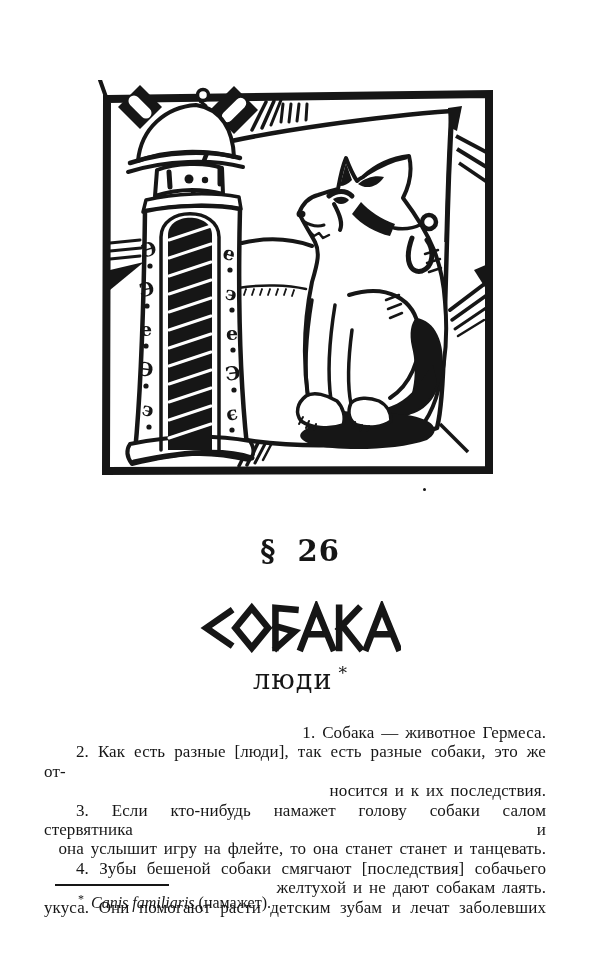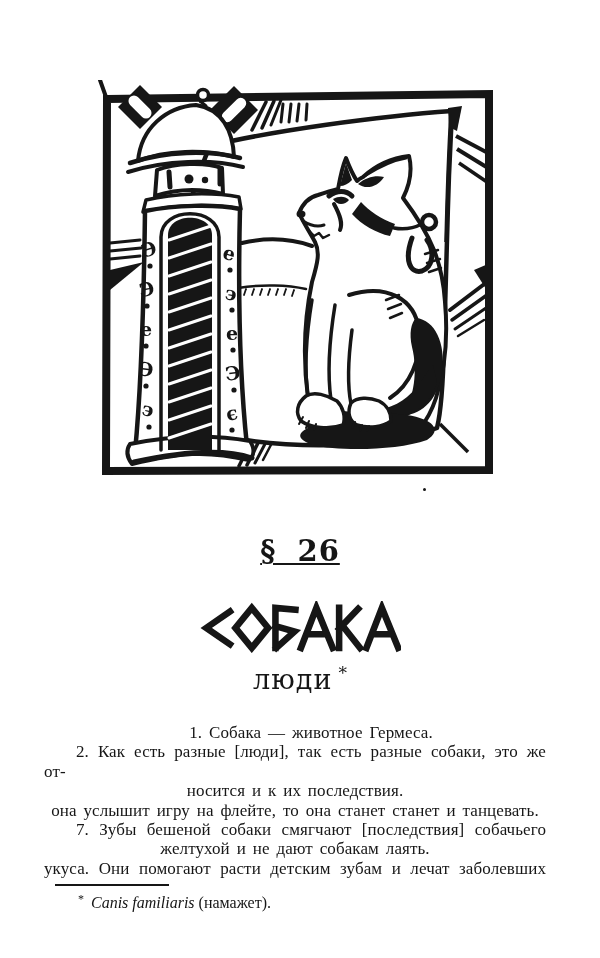--- a/index.html
+++ b/index.html
@@ -4,32 +4,32 @@
 <style>
   html,body{margin:0;padding:0;background:#ffffff;}
   .page{position:relative;width:600px;height:958px;background:#ffffff;
         font-family:"Liberation Serif",serif;color:#161616;overflow:hidden;}
 
   .illustration{position:absolute;left:94px;top:80px;width:404px;height:398px;}
   .illustration svg{width:100%;height:100%;display:block;}
 
   .section-no{position:absolute;top:534px;left:0;width:100%;text-align:center;
               font-family:"DejaVu Serif",serif;font-weight:bold;font-size:29px;
-              letter-spacing:1px;word-spacing:10px;text-decoration:underline;}
+              letter-spacing:1px;word-spacing:10px;}
 
   .title-wrap{position:absolute;top:601px;left:0;width:100%;text-align:center;line-height:0;}
   .title-wrap svg{width:202px;height:52px;}
 
   .greek{position:absolute;top:663px;left:0;width:100%;text-align:center;
          font-family:"DejaVu Serif",serif;font-size:27px;letter-spacing:1px;}
   .greek sup{font-size:17px;vertical-align:10px;margin-left:6px;letter-spacing:0;}
 
   .bodytext{position:absolute;left:44px;top:723px;width:502px;
             font-size:17px;line-height:19.4px;letter-spacing:.1px;word-spacing:2.5px;}
-  .line{text-align:center;}
+  .line{text-align:right;}
   .line.ind{text-indent:32px;}
   .line.j{text-align:justify;text-align-last:justify;}
 
   .fn-rule{position:absolute;left:55px;top:884px;width:114px;height:2px;background:#161616;}
   .footnote{position:absolute;left:57px;top:892px;width:500px;font-size:16px;text-indent:21px;}
   .footnote sup{font-size:12px;vertical-align:5px;margin-right:7px;}
   .footnote i{font-style:italic;margin-top:20px;}
 
   .speck{position:absolute;left:423px;top:488px;width:3px;height:3px;border-radius:50%;background:#161616;}
 </style>
@@ -259,22 +259,23 @@
       </g>
     </svg>
   </div>
 
   <div class="greek"><span>люди</span><sup>*</sup></div>
 
   <div class="bodytext">
     <div class="line ind">1. Собака — животное Гермеса.</div>
     <div class="line ind j">2. Как есть разные [люди], так есть разные собаки, это же от-</div>
     <div class="line">носится и к их последствия.</div>
+    <div class="line ind j">3. Если кто-нибудь намажет голову собаки салом стервятника и</div>
     <div class="line">она услышит игру на флейте, то она станет станет и танцевать.</div>
-    <div class="line ind j">7. Зубы бешеной собаки смягчают [последствия] собачьего</div>
+    <div class="line ind j">4. Зубы бешеной собаки смягчают [последствия] собачьего</div>
     <div class="line">желтухой и не дают собакам лаять.</div>
     <div class="line j">укуса. Они помогают расти детским зубам и лечат заболевших</div>
   </div>
 
   <div class="fn-rule"></div>
 
   <div class="footnote"><sup>*</sup><i>Canis familiaris</i><span> (намажет).</span></div>
 
   <div class="speck"></div>
 </div>

